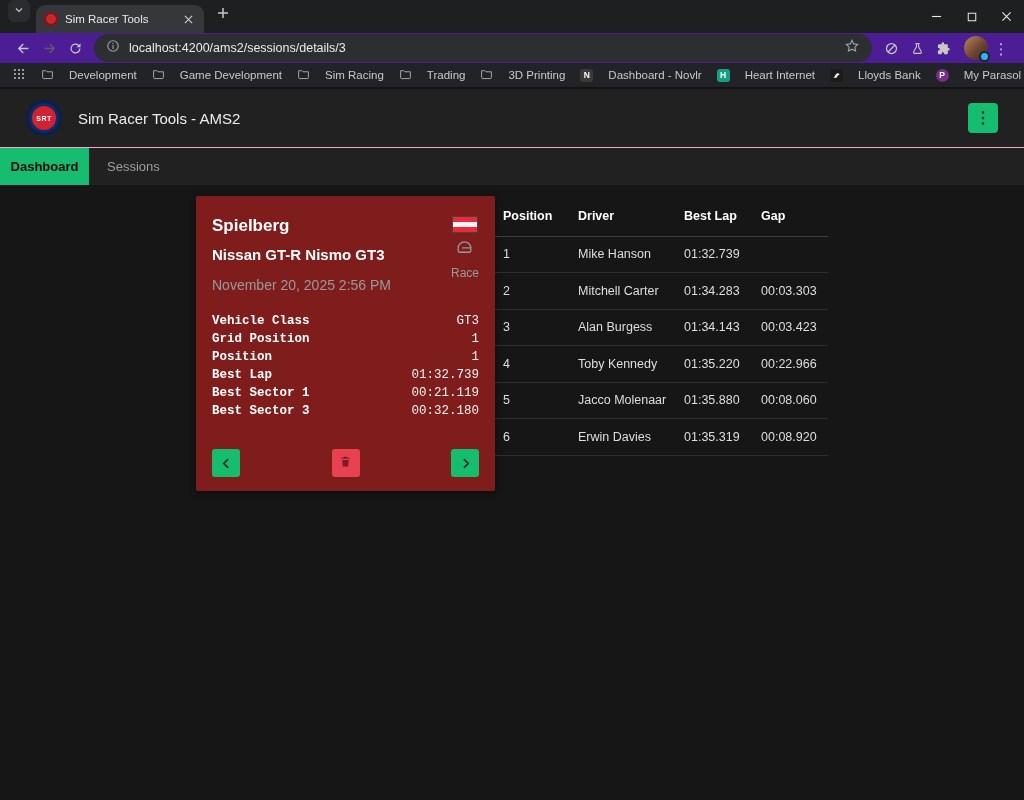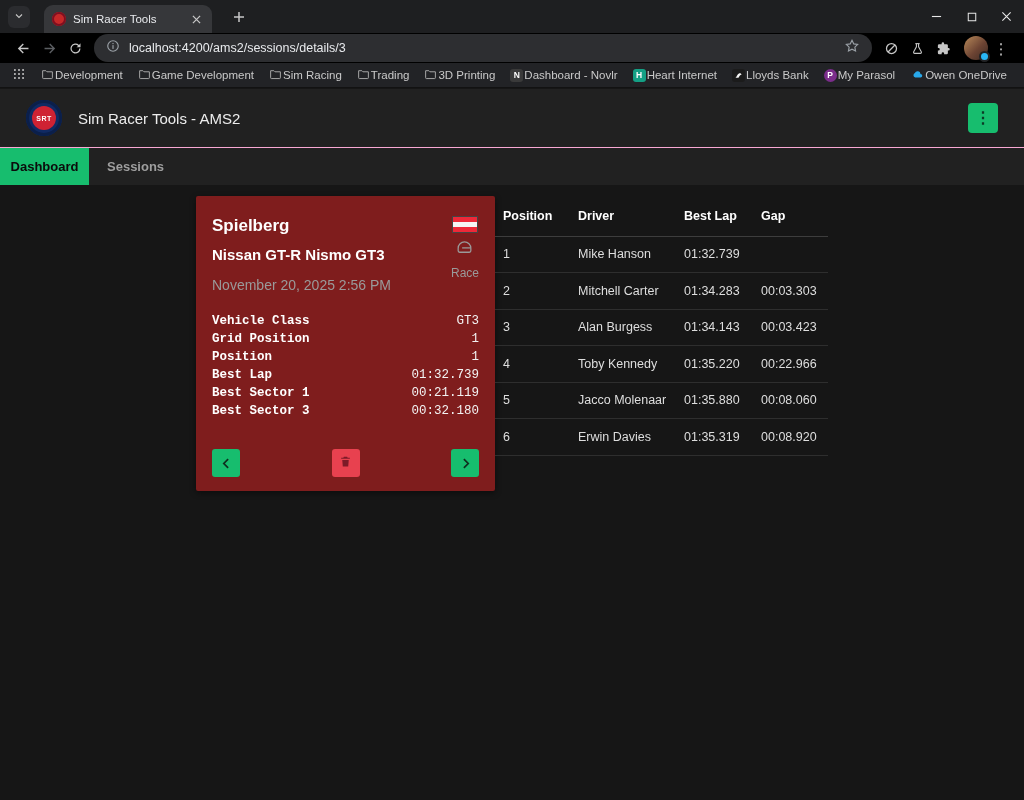--- a/index.html
+++ b/index.html
@@ -9,21 +9,21 @@
     background: #161616;
     position: relative;
     overflow: hidden;
     color: #e8e8e8;
   }
   .window { position: absolute; inset: 0; }
 
   
   .titlebar {
     position: absolute; top: 0; left: 0; right: 0; height: 33px;
-    background: #1e1f21; display: flex; align-items: center; gap: 8px;
+    background: #1e1f21; display: flex; align-items: flex-start;
   }
   .tabsearch {
     width: 22px; height: 22px; margin: 0 6px 0 8px; border-radius: 6px;
     background: #2b2c2f; display: flex; align-items: center; justify-content: center;
   }
   .chrome-tab {
     width: 168px; height: 28px; margin-top: 5px; padding: 0 8px;
     background: #36373a; border-radius: 9px 9px 0 0;
     display: flex; align-items: center; gap: 7px;
   }
@@ -34,21 +34,21 @@
   .tab-close { width: 16px; height: 16px; border-radius: 50%;
     display: flex; align-items: center; justify-content: center; flex: none; }
   .newtab { width: 26px; height: 26px; margin-left: 6px; display: flex;
     align-items: center; justify-content: center; }
   .win-controls { margin-left: auto; display: flex; height: 100%; }
   .win-btn { width: 35px; height: 100%; display: flex; align-items: center; justify-content: center; }
 
   
   .toolbar {
     position: absolute; top: 33px; left: 0; right: 0; height: 30px;
-    background: #000000; display: flex; align-items: center; padding: 0 10px;
+    background: #4c1d95; display: flex; align-items: center; padding: 0 10px;
   }
   .nav-icon { width: 26px; height: 26px; display: flex; align-items: center;
     justify-content: center; border-radius: 50%; flex: none; }
   .omnibox {
     flex: 1; height: 28px; margin: 0 6px; padding: 0 12px;
     background: #2d2e31; border-radius: 14px;
     display: flex; align-items: center; min-width: 0;
   }
   .url-text { font-size: 12.5px; color: #e8eaed; margin-left: 9px;
     white-space: nowrap; overflow: hidden; }
@@ -59,21 +59,21 @@
     border-radius: 50%; background: #29b6f6; border: 2px solid #222326; }
   .kebab { font-size: 15px; color: #c7c7c7; line-height: 1; }
 
   
   .bookmarks {
     position: absolute; top: 63px; left: 0; right: 0; height: 25px;
     background: #222326; border-bottom: 1px solid #121212;
     display: flex; align-items: center; padding: 0 12px; gap: 15px;
     font-size: 11.5px; color: #c9c9c9; white-space: nowrap;
   }
-  .bm-item { display: flex; align-items: center; gap: 1px; }
+  .bm-item { display: flex; align-items: center; gap: 15px; }
   .site-ico { width: 13px; height: 13px; border-radius: 3px; display: flex;
     align-items: center; justify-content: center; font-size: 8.5px; font-weight: 700;
     color: #fff; flex: none; }
 
   
   .app-header {
     position: absolute; top: 89px; left: 0; right: 0; height: 58px;
     background: #212121; display: flex; align-items: center; padding: 0 26px;
   }
   .logo { width: 36px; height: 36px; border-radius: 50%; background: #102a63;
@@ -90,21 +90,21 @@
 
   
   .app-tabs {
     position: absolute; top: 147px; left: 0; right: 0; height: 38px;
     background: #212121; border-top: 1px solid #f9a8d4;
     display: flex; align-items: stretch;
   }
   .tab-dashboard { width: 89px; background: #17bd6e; color: #0b0b0b;
     font-weight: 700; font-size: 13px; display: flex; align-items: center;
     justify-content: center; cursor: pointer; }
-  .tab-sessions { padding: 0 18px; color: #9e9e9e; font-weight: 700; font-size: 13px;
+  .tab-sessions { padding: 0 18px; color: #9e9e9e; font-weight: 400; font-size: 13px;
     display: flex; align-items: center; cursor: pointer; }
 
   
   .main { position: absolute; top: 185px; left: 0; right: 0; bottom: 0; background: #161616; }
 
   .card {
     position: absolute; left: 196px; top: 11px; width: 299px; height: 295px;
     background: #7f1d1d; border-radius: 2px; padding: 16px;
     box-shadow: 0 2px 6px rgba(0,0,0,.45);
   }

